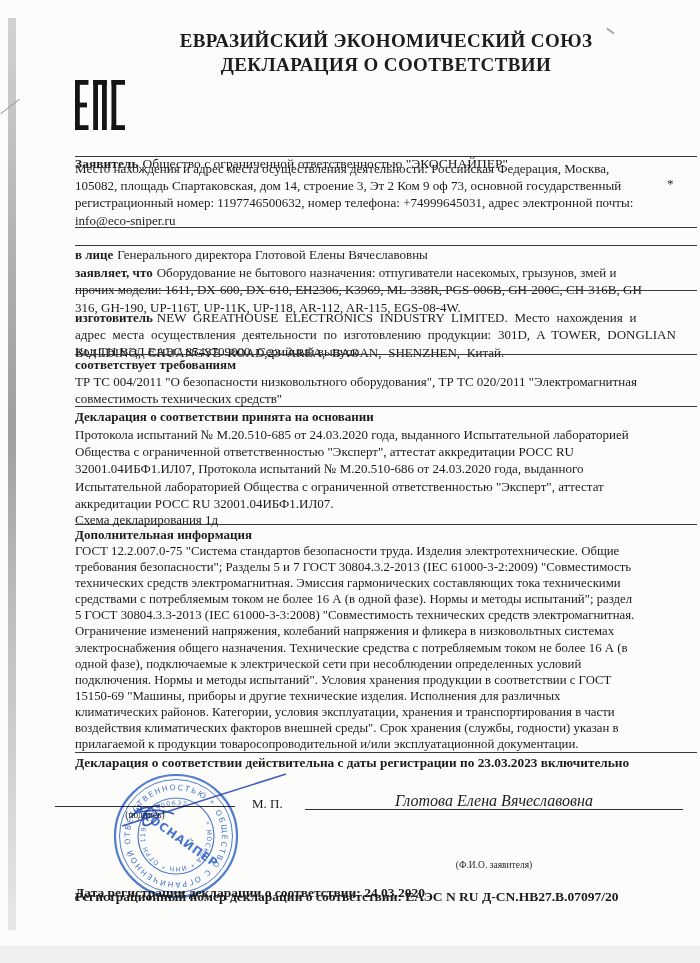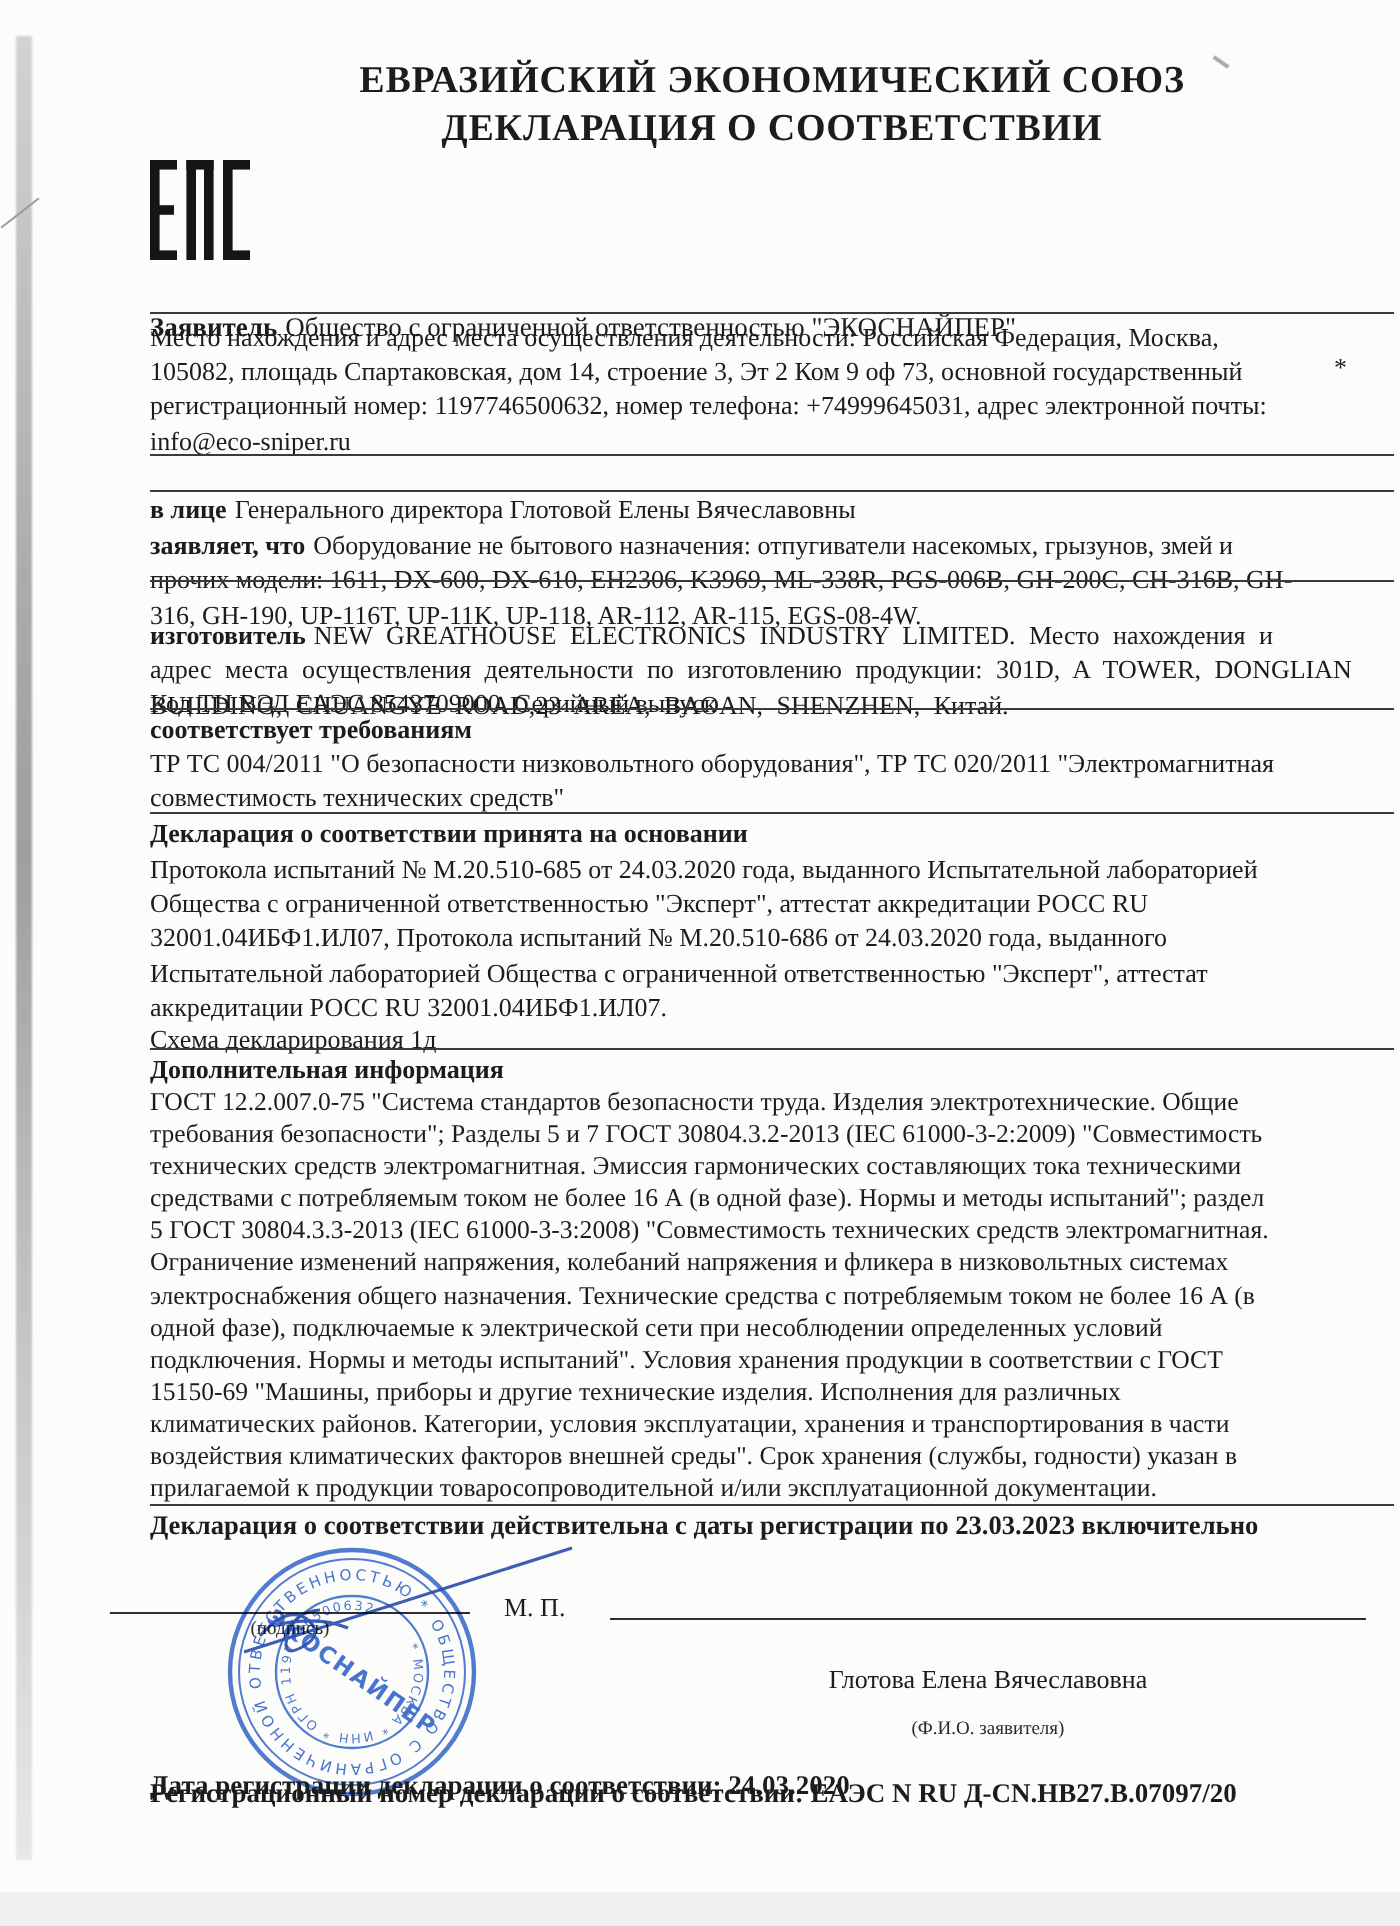--- a/index.html
+++ b/index.html
@@ -122,21 +122,21 @@
 климатических районов. Категории, условия эксплуатации, хранения и транспортирования в части
 воздействия климатических факторов внешней среды". Срок хранения (службы, годности) указан в
 прилагаемой к продукции товаросопроводительной и/или эксплуатационной документации.</div>
   <div class="rule" style="top:752px;"></div>
 
   <div class="sec bold" style="top:754px; font-size:13.3px;">Декларация о соответствии  действительна с даты регистрации по 23.03.2023 включительно</div>
 
   <div class="sigline-left"></div>
   <div class="abs caption" style="left:55px; top:810px; width:180px;">(подпись)</div>
   <div class="abs" style="left:252px; top:796px; font-size:13px;">М. П.</div>
-  <div class="abs center" style="left:305px; top:832px; width:378px; font-size:13px;">Глотова Елена Вячеславовна</div>
+  <div class="abs center" style="left:305px; top:792px; width:378px; font-size:16px;font-style:italic;">Глотова Елена Вячеславовна</div>
   <div class="sigline-right"></div>
   <div class="abs caption" style="left:305px; top:860px; width:378px;">(Ф.И.О. заявителя)</div>
 
   <div class="stamp-wrap">
     <svg width="200" height="150" viewBox="0 0 200 150">
       <defs>
         <path id="outerArc" d="M 76,116 a 46,46 0 1 1 0.01,0" transform="rotate(-122 76 70)"></path>
         <path id="innerArc" d="M 76,101 a 31,31 0 1 1 0.01,0" transform="rotate(-115 76 70)"></path>
       </defs>
       <g stroke="#3f6fd0" fill="none" opacity="0.9">

